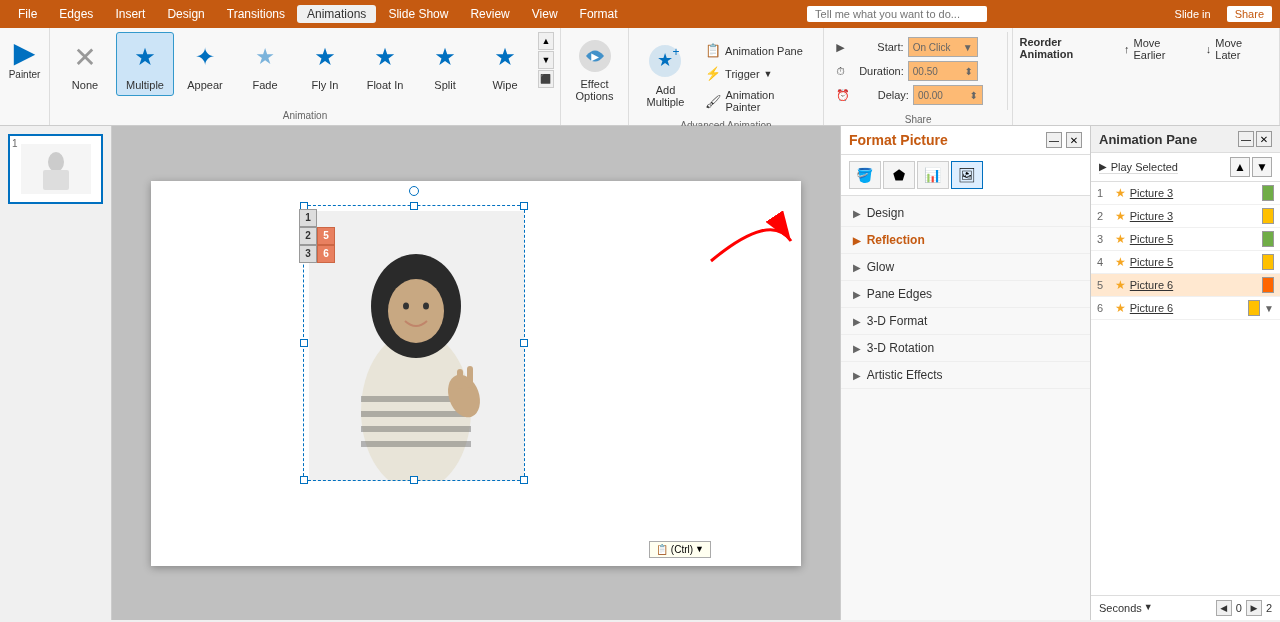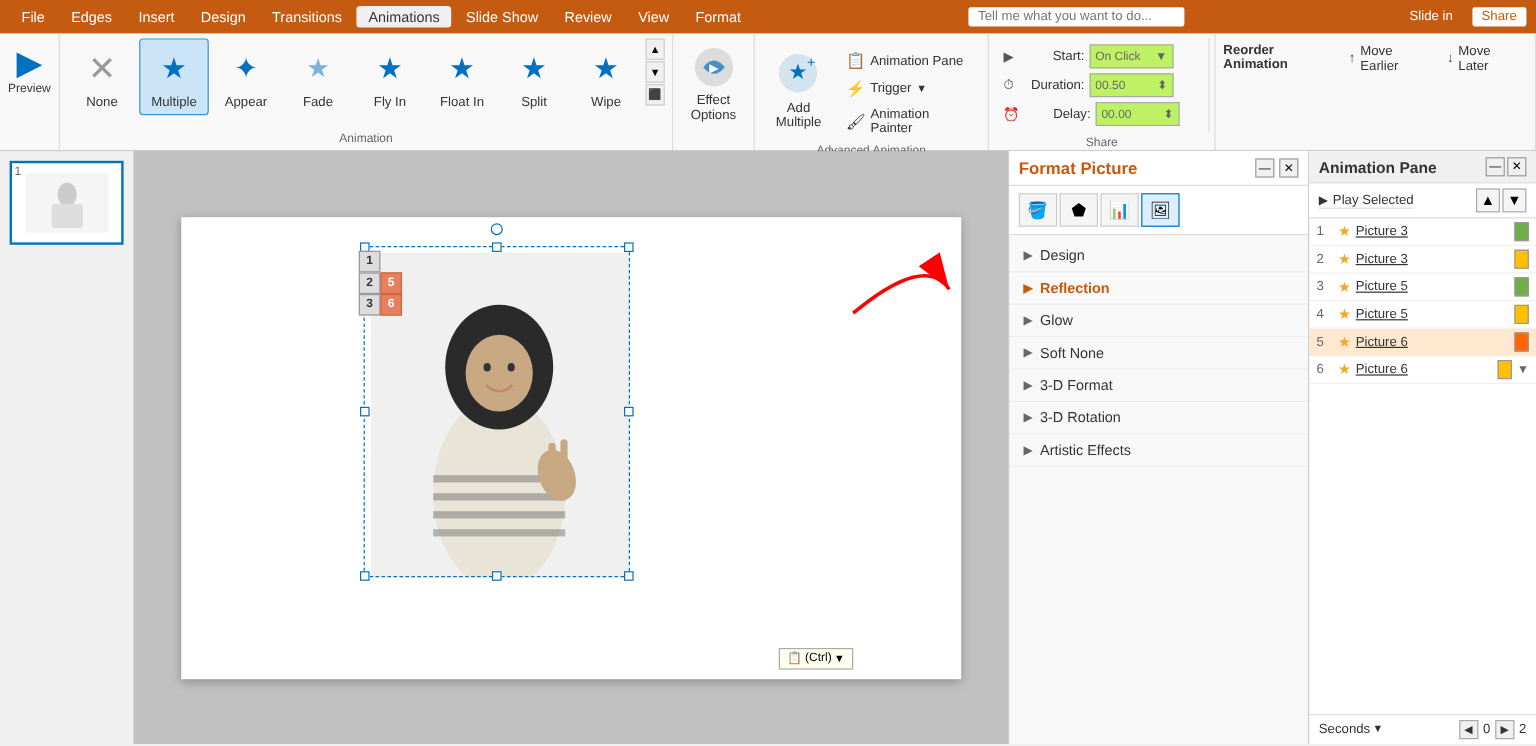--- a/index.html
+++ b/index.html
@@ -26,21 +26,21 @@
 
     .effect-options-btn { display: flex; flex-direction: column; align-items: center; width: 60px; cursor: pointer; padding: 4px; }
     .effect-options-icon { width: 40px; height: 40px; display: flex; align-items: center; justify-content: center; }
 
     .add-animation-btn { display: flex; flex-direction: column; align-items: center; width: 62px; cursor: pointer; padding: 4px; }
     .icon-btn { display: flex; align-items: center; gap: 4px; padding: 2px 6px; cursor: pointer; border-radius: 2px; border: 1px solid transparent; font-size: 11px; color: #333; }
 
     .timing-group { display: flex; flex-direction: column; padding: 4px 8px; gap: 2px; border-right: 1px solid #ddd; min-width: 180px; }
     .timing-row { display: flex; align-items: center; gap: 4px; height: 22px; }
     .timing-label { font-size: 11px; color: #333; width: 55px; text-align: right; }
-    .timing-input { width: 70px; height: 20px; border: 1px solid #aaa; font-size: 11px; padding: 1px 4px; display: flex; align-items: center; justify-content: space-between; background: #bef264; cursor: pointer; }
+    .timing-input { width: 70px; height: 20px; border: 1px solid #aaa; font-size: 11px; padding: 1px 4px; display: flex; align-items: center; justify-content: space-between; background: #fdba74; cursor: pointer; }
     .timing-input span { font-size: 10px; color: #666; }
     .reorder-title { font-size: 11px; color: #333; font-weight: bold; }
     .reorder-btn { display: flex; align-items: center; gap: 4px; padding: 1px 4px; cursor: pointer; font-size: 11px; color: #333; border-radius: 2px; }
 
     
     .main-content { display: flex; height: calc(622px - 128px); background: #c0c0c0; }
 
     
     .slide-panel { width: 112px; background: #f0f0f0; border-right: 1px solid #ccc; padding: 8px; overflow-y: auto; }
     .slide-thumb { width: 95px; height: 70px; background: white; border: 2px solid #0070c0; cursor: pointer; display: flex; align-items: center; justify-content: center; position: relative; }
@@ -145,21 +145,21 @@
     <span class="sign-in-btn">Slide in</span>
     <span class="share-btn">Share</span>
   </div>
 </div>
 
 <div class="ribbon-content">
 
   <div class="ribbon-group" style="width:50px; justify-content:flex-start; align-items:center;">
     <div style="display:flex;flex-direction:column;align-items:center;cursor:pointer;padding:4px;">
       <div style="font-size:28px;color:#0070c0;">▶</div>
-      <span style="font-size:10px;color:#333;">Preview</span>
+      <span style="font-size:10px;color:#333;">Painter</span>
     </div>
   </div>
 
   <div class="ribbon-group" style="flex-direction:column;">
     <div class="ribbon-items">
 
       <div class="anim-btn">
         <div class="anim-icon" style="color:#999;font-size:28px;">✕</div>
         <span class="anim-label">None</span>
       </div>
@@ -415,21 +415,21 @@
       <div class="panel-item bold-item">
         <span class="expand-arrow" style="color:#c55a11;">▶</span>
         <span class="panel-item-label" style="font-weight:bold;color:#c55a11;">Reflection</span>
       </div>
       <div class="panel-item">
         <span class="expand-arrow">▶</span>
         <span class="panel-item-label">Glow</span>
       </div>
       <div class="panel-item">
         <span class="expand-arrow">▶</span>
-        <span class="panel-item-label">Soft None</span>
+        <span class="panel-item-label">Pane Edges</span>
       </div>
       <div class="panel-item">
         <span class="expand-arrow">▶</span>
         <span class="panel-item-label">3-D Format</span>
       </div>
       <div class="panel-item">
         <span class="expand-arrow">▶</span>
         <span class="panel-item-label">3-D Rotation</span>
       </div>
       <div class="panel-item">

